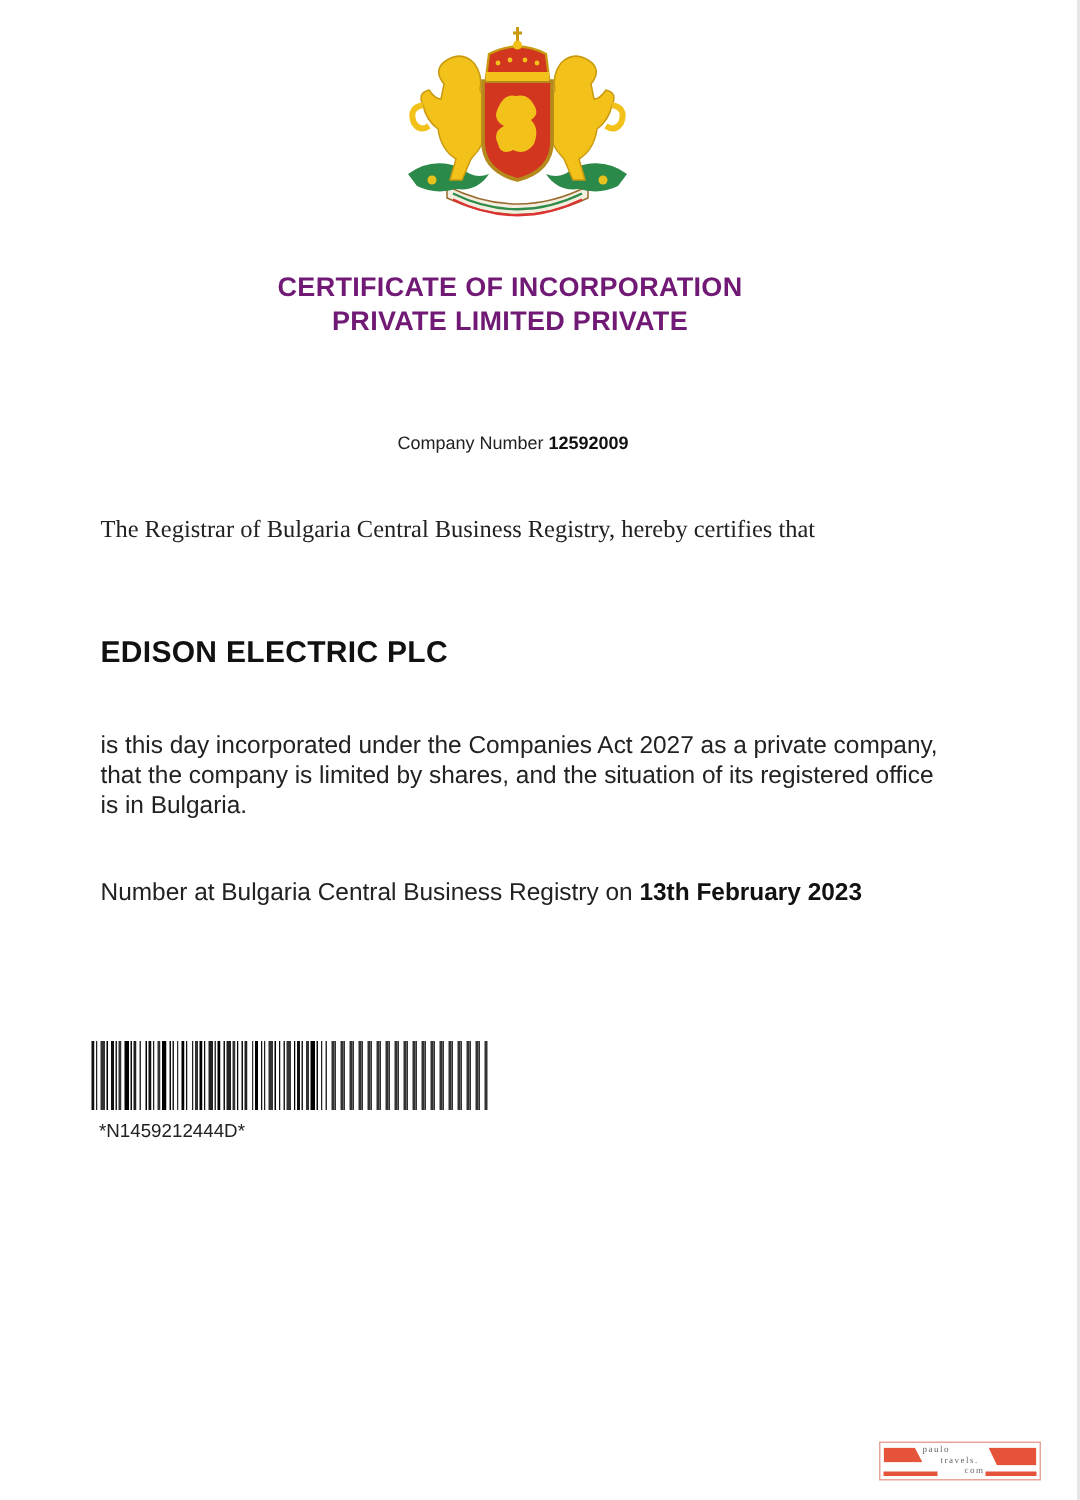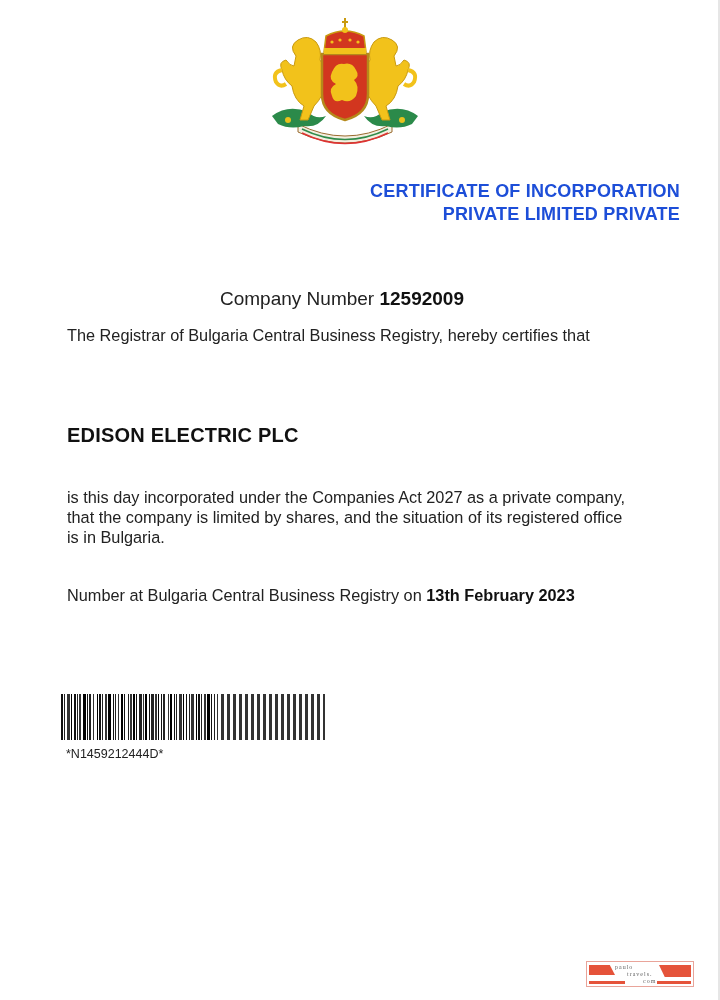--- a/index.html
+++ b/index.html
@@ -29,46 +29,46 @@
   }
   .coat {
     position: absolute;
     left: 268px; top: 16px;
     width: 154px; height: 130px;
   }
   .title {
     position: absolute;
     left: 0; top: 180px;
     width: 680px;
-    text-align: right;
+    text-align: center;
     font-weight: bold;
     font-size: 18px;
     line-height: 23px;
-    color: #1d4ed8;
+    color: #701a75;
     letter-spacing: 0.2px;
   }
   .title div { white-space: nowrap; }
   .company-number {
     position: absolute;
     left: 0; top: 288px;
     width: 684px;
     text-align: center;
-    font-size: 19px;
+    font-size: 12px;
     color: #222;
   }
   .company-number b { font-weight: bold; color: #111; }
   .para {
     position: absolute;
     left: 67px;
     width: 560px;
     font-size: 16.3px;
     line-height: 20px;
     color: #222;
   }
-  .p1 { top: 325px; }
+  .p1 { top: 343px; font-family: Liberation Serif, serif; }
   .company-name {
     position: absolute;
     left: 67px; top: 424px;
     font-size: 20px;
     font-weight: bold;
     color: #111;
     letter-spacing: 0.2px;
   }
   .p2 { top: 487px; }
   .given {

